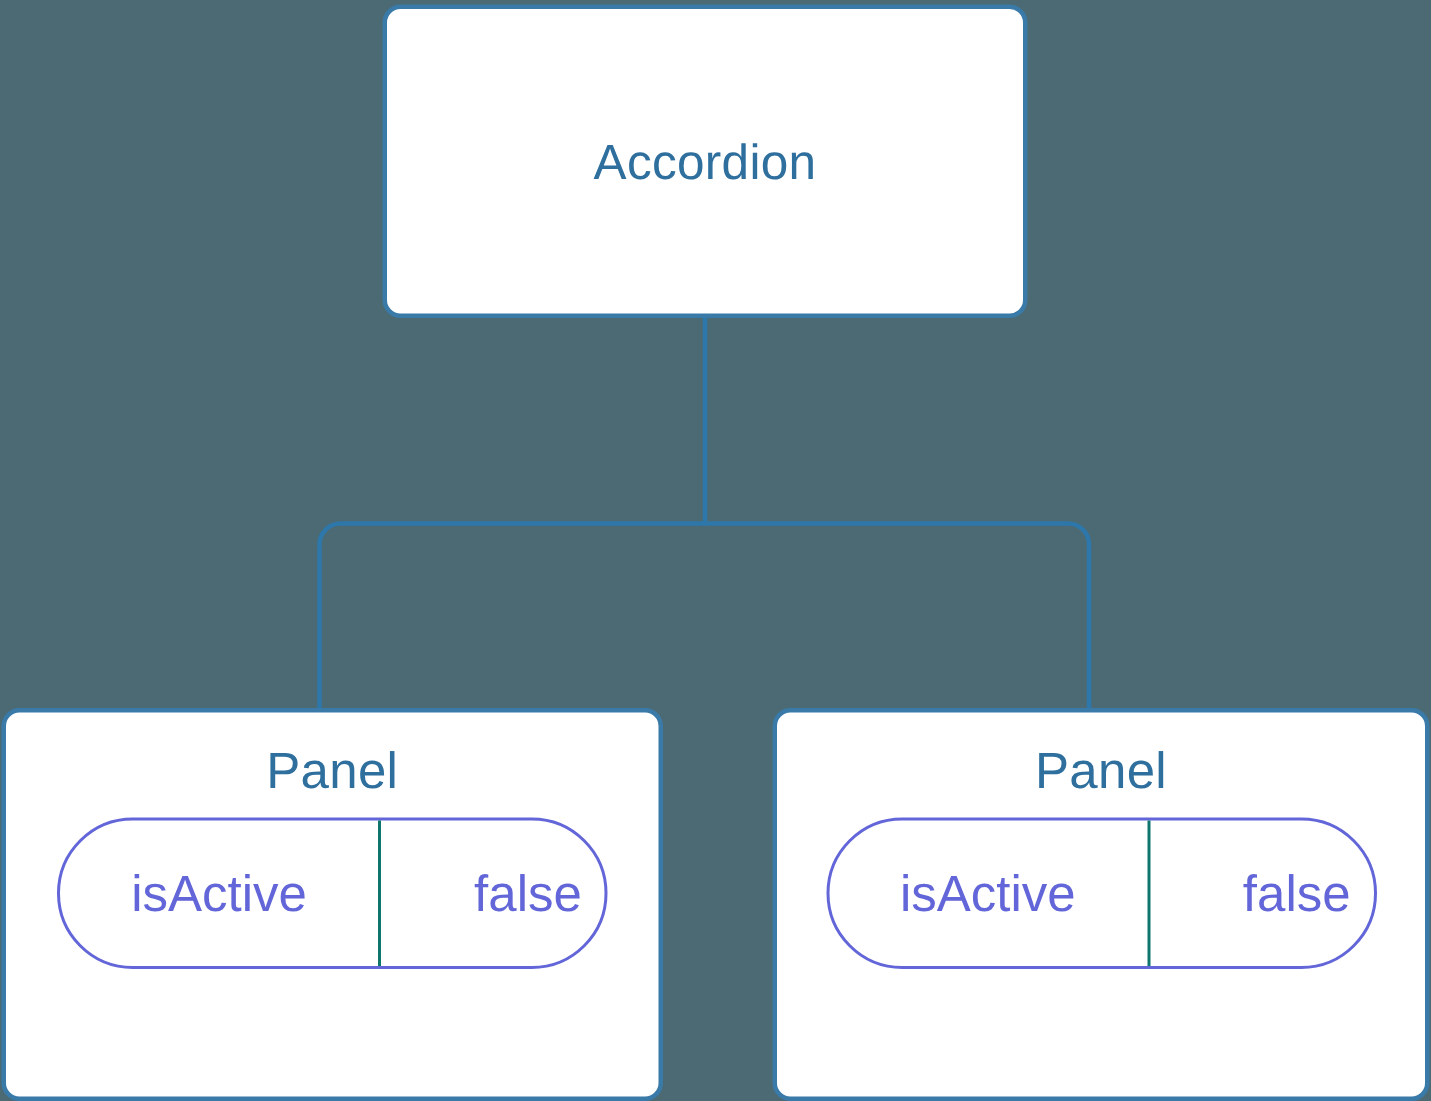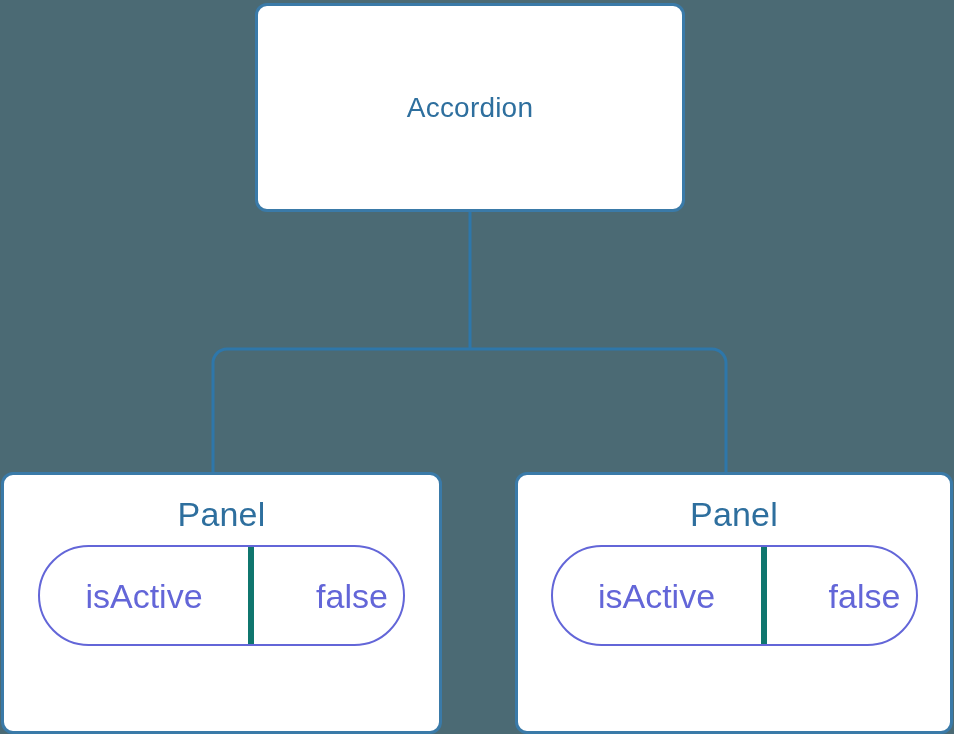--- a/index.html
+++ b/index.html
@@ -42,21 +42,21 @@
     left: 255px;
     top: 3px;
     width: 430px;
     height: 209px;
     display: flex;
     align-items: center;
     justify-content: center;
   }
   .node-title {
     color: #2e6f9e;
-    font-size: 28px;
+    font-size: 33px;
     line-height: 1;
     letter-spacing: 0.2px;
     white-space: nowrap;
   }
 
   .node-child {
     top: 472px;
     height: 262px;
     display: flex;
     flex-direction: column;
@@ -96,21 +96,21 @@
     align-items: center;
     justify-content: center;
     color: #6366d8;
     font-size: 34px;
     line-height: 1;
     white-space: nowrap;
     box-sizing: border-box;
   }
   .pill-key {
     width: 214px;
-    border-right: 6px solid #0f766e;
+    border-right: 2px solid #0f766e;
     text-align: center;
   }
   .pill-val {
     flex: 1 1 auto;
     padding-left: 47px;
   }
 </style>
 </head>
 <body>
 

